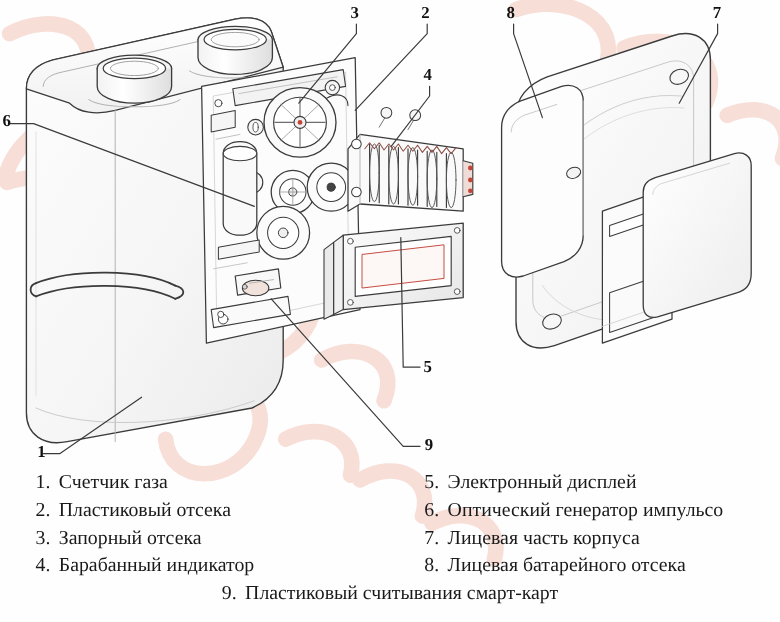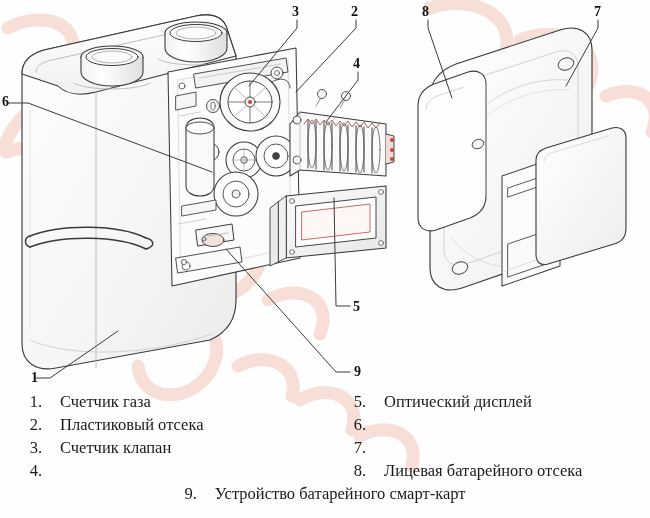--- a/index.html
+++ b/index.html
@@ -70,21 +70,21 @@
     white-space: nowrap;
   }
   .legend-num {
     display: inline-block;
     width: 26px;
     text-align: right;
     flex: 0 0 26px;
     font-size: 16.5px;
   }
   .legend-label {
-    margin-left: 18px;
+    margin-left: 7px;
   }
   .legend-center {
     position: absolute;
     left: 0;
     top: 92px;
     width: 650px;
     text-align: center;
     font-size: 16.5px;
     color: #1a1a1a;
   }
@@ -391,46 +391,49 @@
       <div class="legend-item">
         <span class="legend-num">1.</span>
         <span class="legend-label">Счетчик газа</span>
       </div>
       <div class="legend-item">
         <span class="legend-num">2.</span>
         <span class="legend-label">Пластиковый отсека</span>
       </div>
       <div class="legend-item">
         <span class="legend-num">3.</span>
-        <span class="legend-label">Счетчик клапан</span>
+        <span class="legend-label">Запорный отсека</span>
       </div>
       <div class="legend-item">
         <span class="legend-num">4.</span>
+        <span class="legend-label">Барабанный индикатор</span>
       </div>
     </div>
 
     <div class="legend-col right">
       <div class="legend-item">
         <span class="legend-num">5.</span>
-        <span class="legend-label">Оптический дисплей</span>
+        <span class="legend-label">Электронный дисплей</span>
       </div>
       <div class="legend-item">
         <span class="legend-num">6.</span>
+        <span class="legend-label">Оптический генератор импульсо</span>
       </div>
       <div class="legend-item">
         <span class="legend-num">7.</span>
+        <span class="legend-label">Лицевая часть корпуса</span>
       </div>
       <div class="legend-item">
         <span class="legend-num">8.</span>
         <span class="legend-label">Лицевая батарейного отсека</span>
       </div>
     </div>
 
     <div class="legend-center">
       <span class="legend-center-inner">
         <span class="legend-num">9.</span>
-        <span class="legend-label">Устройство батарейного смарт-карт</span>
+        <span class="legend-label">Пластиковый считывания смарт-карт</span>
       </span>
     </div>
 
   </div>
 
 </div>
 
 </body></html>

